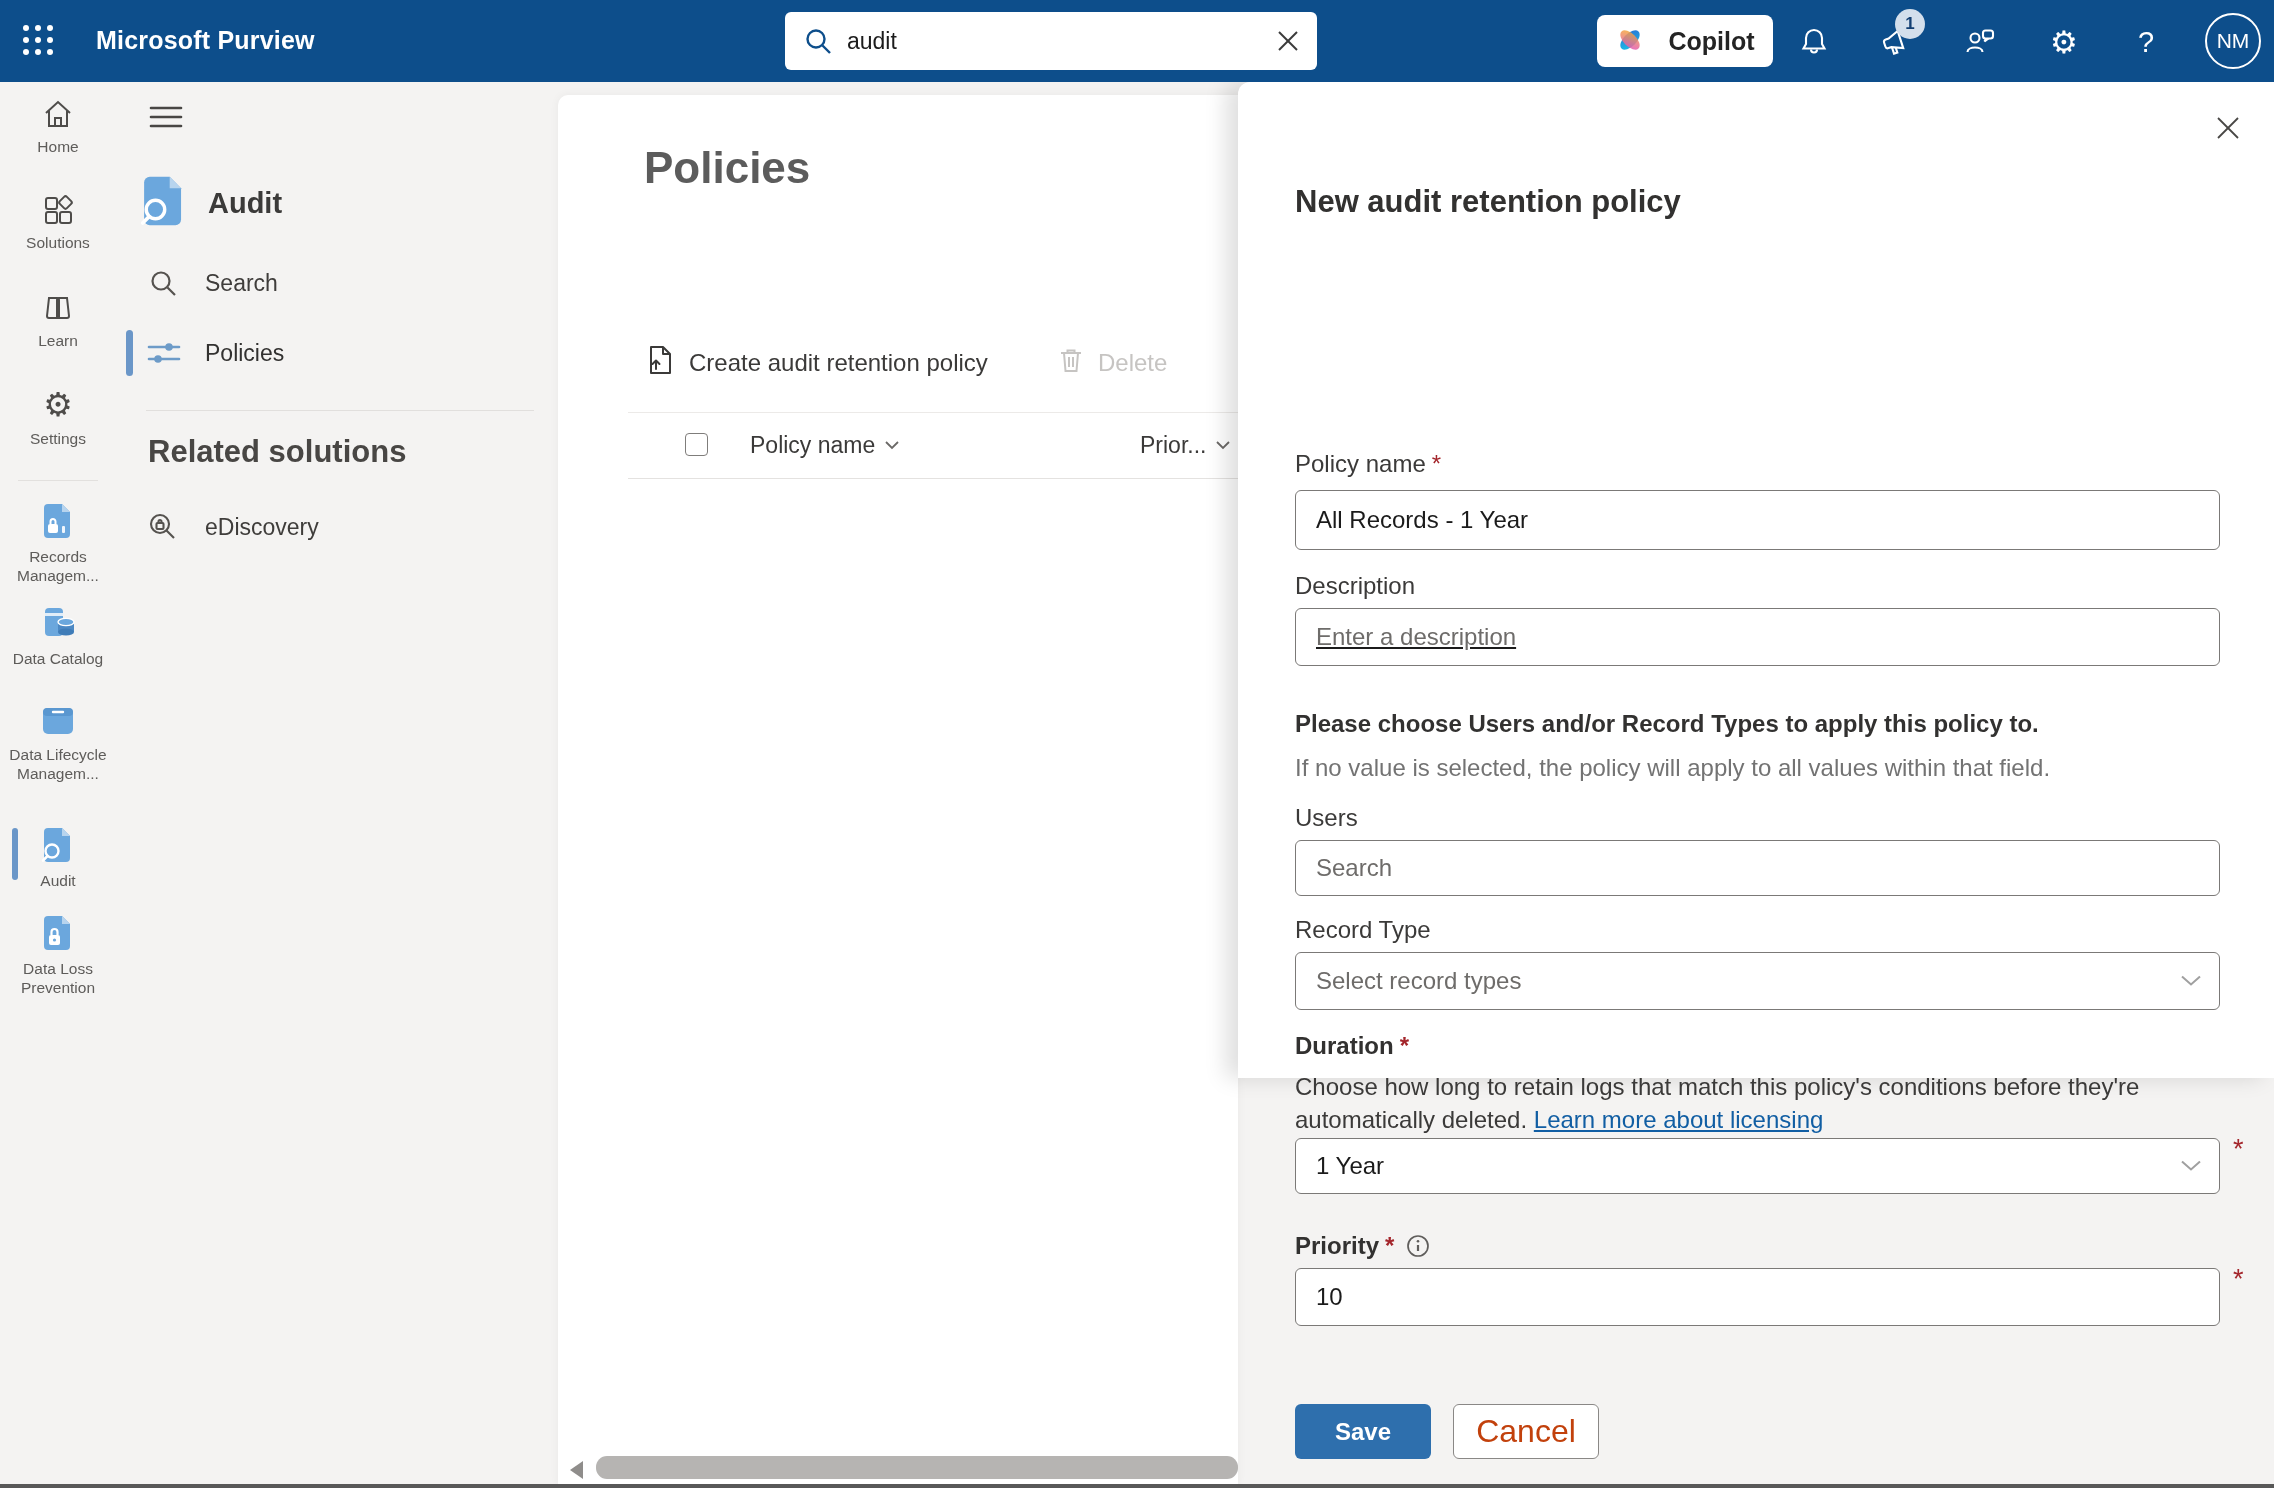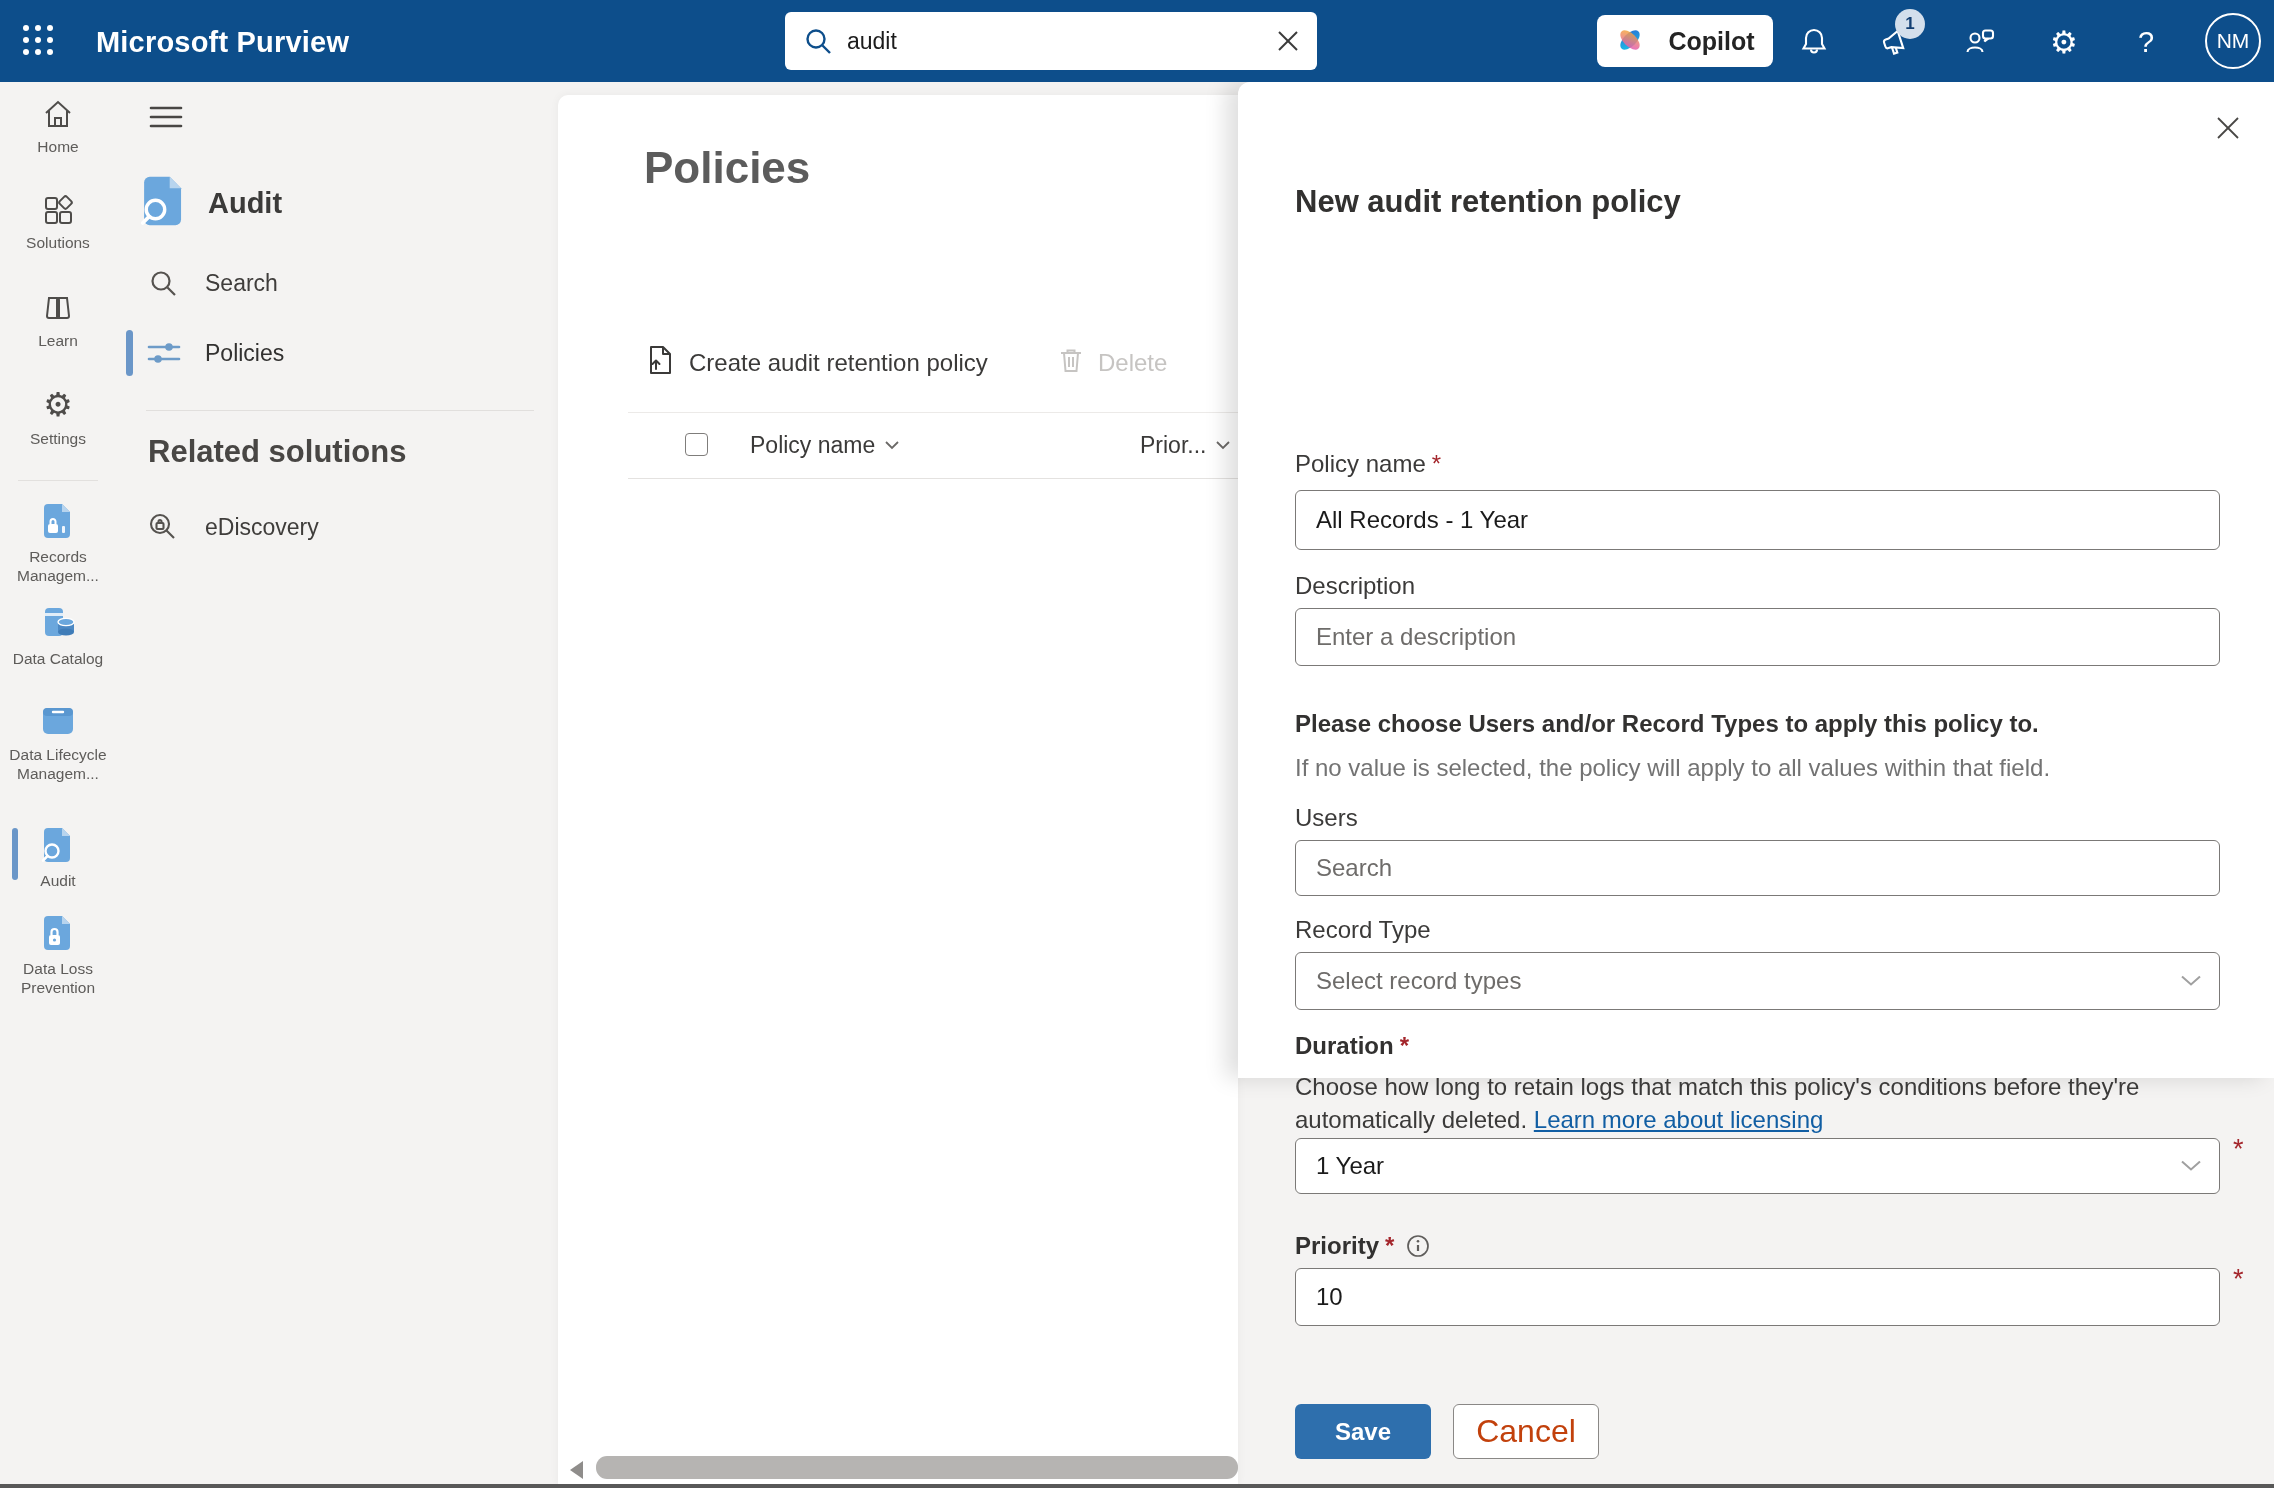--- a/index.html
+++ b/index.html
@@ -3,21 +3,21 @@
 <meta charset="utf-8">
 <style>
   * { margin:0; padding:0; box-sizing:border-box; }
   html,body { width:2274px; height:1488px; }
   body { font-family:"Liberation Sans", sans-serif; background:#f4f3f2; overflow:hidden; }
   .screen { position:relative; width:2274px; height:1488px; background:#f4f3f2; }
 
   
   .topbar { position:absolute; left:0; top:0; width:100%; height:82px; background:#0d4e8b; z-index:30; }
   .waffle { position:absolute; left:10px; top:13px; width:56px; height:56px; background:none; border:none; cursor:pointer; }
-  .app-title { position:absolute; left:96px; top:26px; color:#fff; font-size:29px; font-weight:600; letter-spacing:.2px; }
+  .app-title { position:absolute; left:96px; top:26px; color:#fff; font-size:25px; font-weight:600; letter-spacing:.2px; }
   .searchbox { position:absolute; left:785px; top:12px; width:532px; height:58px; background:#fff; border-radius:6px; display:flex; align-items:center; }
   .s-icon { margin-left:18px; display:flex; }
   .s-input { flex:1; border:none; outline:none; font-size:23px; color:#1c1c1c; margin-left:14px; font-family:"Liberation Sans",sans-serif; background:transparent; }
   .s-clear { border:none; background:none; margin-right:16px; cursor:pointer; display:flex; }
   .tb-right { position:absolute; right:0; top:0; height:82px; }
   .copilot { position:absolute; left:-677px; top:15px; width:176px; height:52px; background:#fff; border:none; border-radius:8px; display:flex; align-items:center; justify-content:center; gap:23px; cursor:pointer; }
   .copilot span.cp-label { font-size:25px; font-weight:600; color:#242424; }
   .tb-icon { position:absolute; top:21px; width:42px; height:42px; background:none; border:none; display:flex; align-items:center; justify-content:center; cursor:pointer; color:#fff; }
   .b-bell { left:-481px; } .b-mega { left:-399px; } .b-feed { left:-315px; } .b-gear { left:-231px; } .b-help { left:-149px; }
   .badge { position:absolute; left:20px; top:-12px; width:30px; height:30px; border-radius:50%; background:#d3dfec; color:#123f73; font-size:17px; font-weight:700; display:flex; align-items:center; justify-content:center; }
@@ -408,21 +408,21 @@
         </svg>
       </button>
 
       <h2 class="p-title">New audit retention policy</h2>
 
 
       <label class="f-label" style="top:368px;"><span>Policy name</span><span class="req">*</span></label>
       <input class="f-input" style="top: 408px;" value="All Records - 1 Year">
 
       <label class="f-label" style="top:490px;">Description</label>
-      <input class="f-input" style="top: 526px; height: 58px;" placeholder="Enter a description">
+      <input class="f-input" style="top: 526px; height: 58px; text-decoration: underline;" placeholder="Enter a description">
 
       <div class="p-bold">Please choose Users and/or Record Types to apply this policy to.</div>
       <div class="p-note">If no value is selected, the policy will apply to all values within that field.</div>
 
       <label class="f-label" style="top:722px;">Users</label>
       <input class="f-input" style="top: 758px; height: 56px;" placeholder="Search">
 
       <label class="f-label" style="top:834px;">Record Type</label>
       <div class="f-select" style="top:870px;">
         <span class="ph">Select record types</span>

